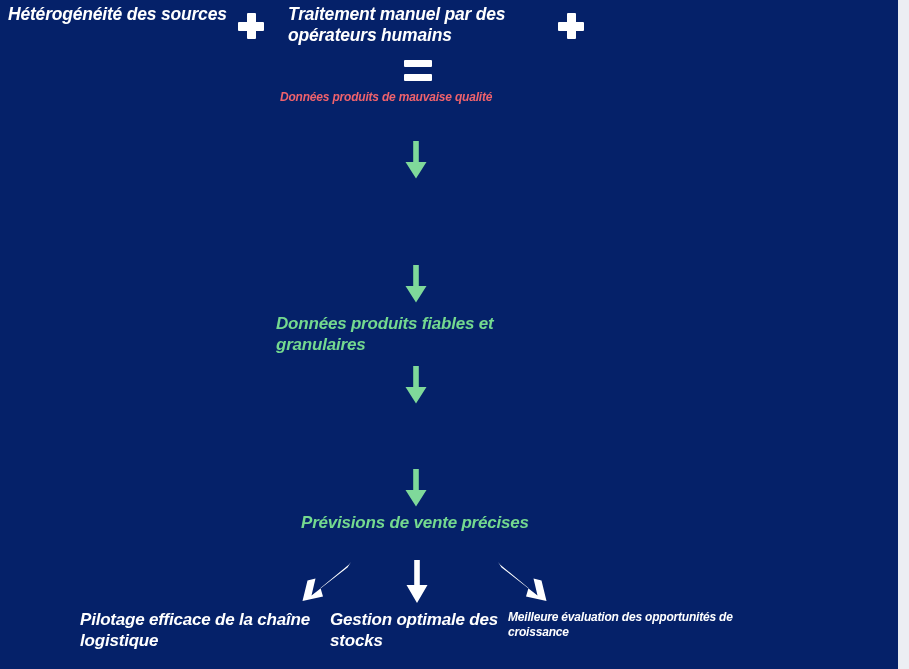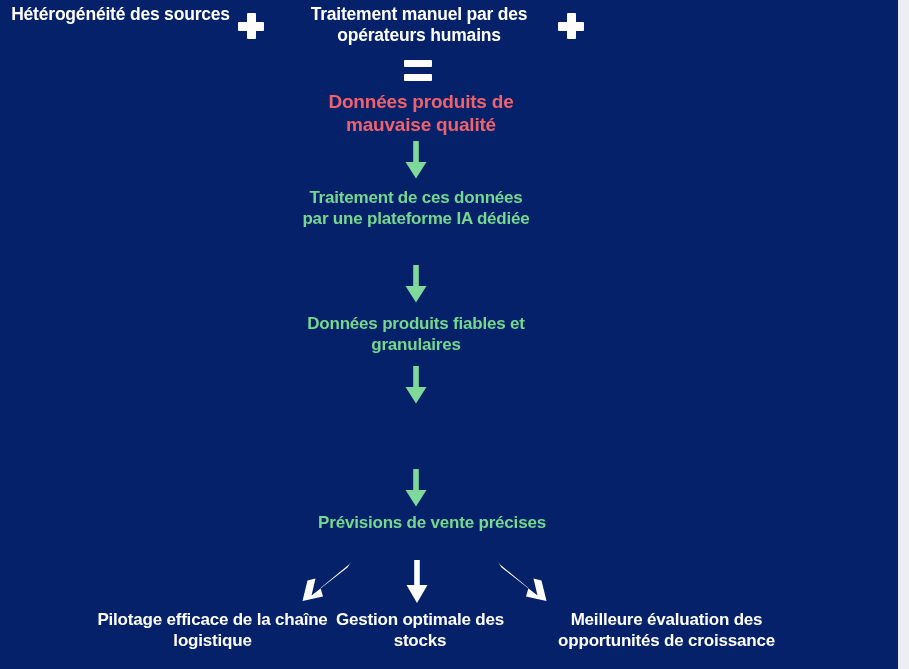--- a/index.html
+++ b/index.html
@@ -24,24 +24,24 @@
     left: 898px;
     top: 0;
     width: 11px;
     height: 669px;
     background: #eceef3;
   }
 
   
   .tb {
     position: absolute;
-    text-align: center;
     font-weight: bold;
     line-height: 1.22;
     letter-spacing: -0.2px;
+    font-style: italic;
   }
   .white  { color: #ffffff; }
   .red    { color: #ef626c; }
   .green  { color: #74d98f; }
 
   
   #top-left   { left: 8px;   top: 4px;  width: 225px; font-size: 17.5px; }
   #top-mid    { left: 288px; top: 4px;  width: 262px; font-size: 17.5px; }
   #top-right  { left: 592px; top: 2px;  width: 290px; font-size: 17.5px; }
 
@@ -76,21 +76,21 @@
     left: 0;
     width: 28px;
     height: 7px;
     background: #ffffff;
     border-radius: 1px;
   }
   #equals::before { top: 0; }
   #equals::after  { top: 14px; }
 
   
-  #n-bad      { left: 290px; top: 90px;  width: 262px; font-size: 19px; }
+  #n-bad      { left: 280px; top: 90px;  width: 262px; font-size: 12px; }
   #n-platform { left: 296px; top: 188px; width: 240px; font-size: 17px; }
   #n-reliable { left: 276px; top: 314px; width: 280px; font-size: 17px; }
   #n-analysis { left: 276px; top: 413px; width: 280px; font-size: 17px; }
   #n-forecast { left: 301px; top: 513px; width: 262px; font-size: 17px; }
 
   
   .v-arrow {
     position: absolute;
     width: 26px;
   }
@@ -104,21 +104,21 @@
   
   .w-arrow { position: absolute; }
   .w-arrow svg { display: block; }
   #w-arrow-left  { left: 297px; top: 560px; }
   #w-arrow-mid   { left: 404px; top: 560px; }
   #w-arrow-right { left: 494px; top: 560px; }
 
   
   #bot-left  { left: 80px;  top: 610px; width: 265px; font-size: 17px; }
   #bot-mid   { left: 330px; top: 610px; width: 180px; font-size: 17px; }
-  #bot-right { left: 524px; top: 610px; width: 285px; font-size: 17px; }
+  #bot-right { left: 508px; top: 610px; width: 285px; font-size: 12px; }
 </style>
 </head>
 <body>
 
 <div id="canvas">
 
   <div class="tb white" id="top-left">Hétérogénéité des sources</div>
 
   <div class="plus" id="plus-1"></div>
 
@@ -130,21 +130,20 @@
   <div id="equals"></div>
 
   <div class="tb red" id="n-bad">Données produits de mauvaise qualité</div>
 
   <div class="v-arrow" id="arrow-1">
     <svg width="26" height="38" viewBox="0 0 26 38">
       <path d="M10.2 0 H15.8 V21 H23.5 L13 37.5 L2.5 21 H10.2 Z" fill="#7fd99a"></path>
     </svg>
   </div>
 
-  <div class="tb green" id="n-platform">Traitement de ces données par une plateforme IA dédiée</div>
 
   <div class="v-arrow" id="arrow-2">
     <svg width="26" height="38" viewBox="0 0 26 38">
       <path d="M10.2 0 H15.8 V21 H23.5 L13 37.5 L2.5 21 H10.2 Z" fill="#7fd99a"></path>
     </svg>
   </div>
 
   <div class="tb green" id="n-reliable">Données produits fiables et granulaires</div>
 
   <div class="v-arrow" id="arrow-3">

